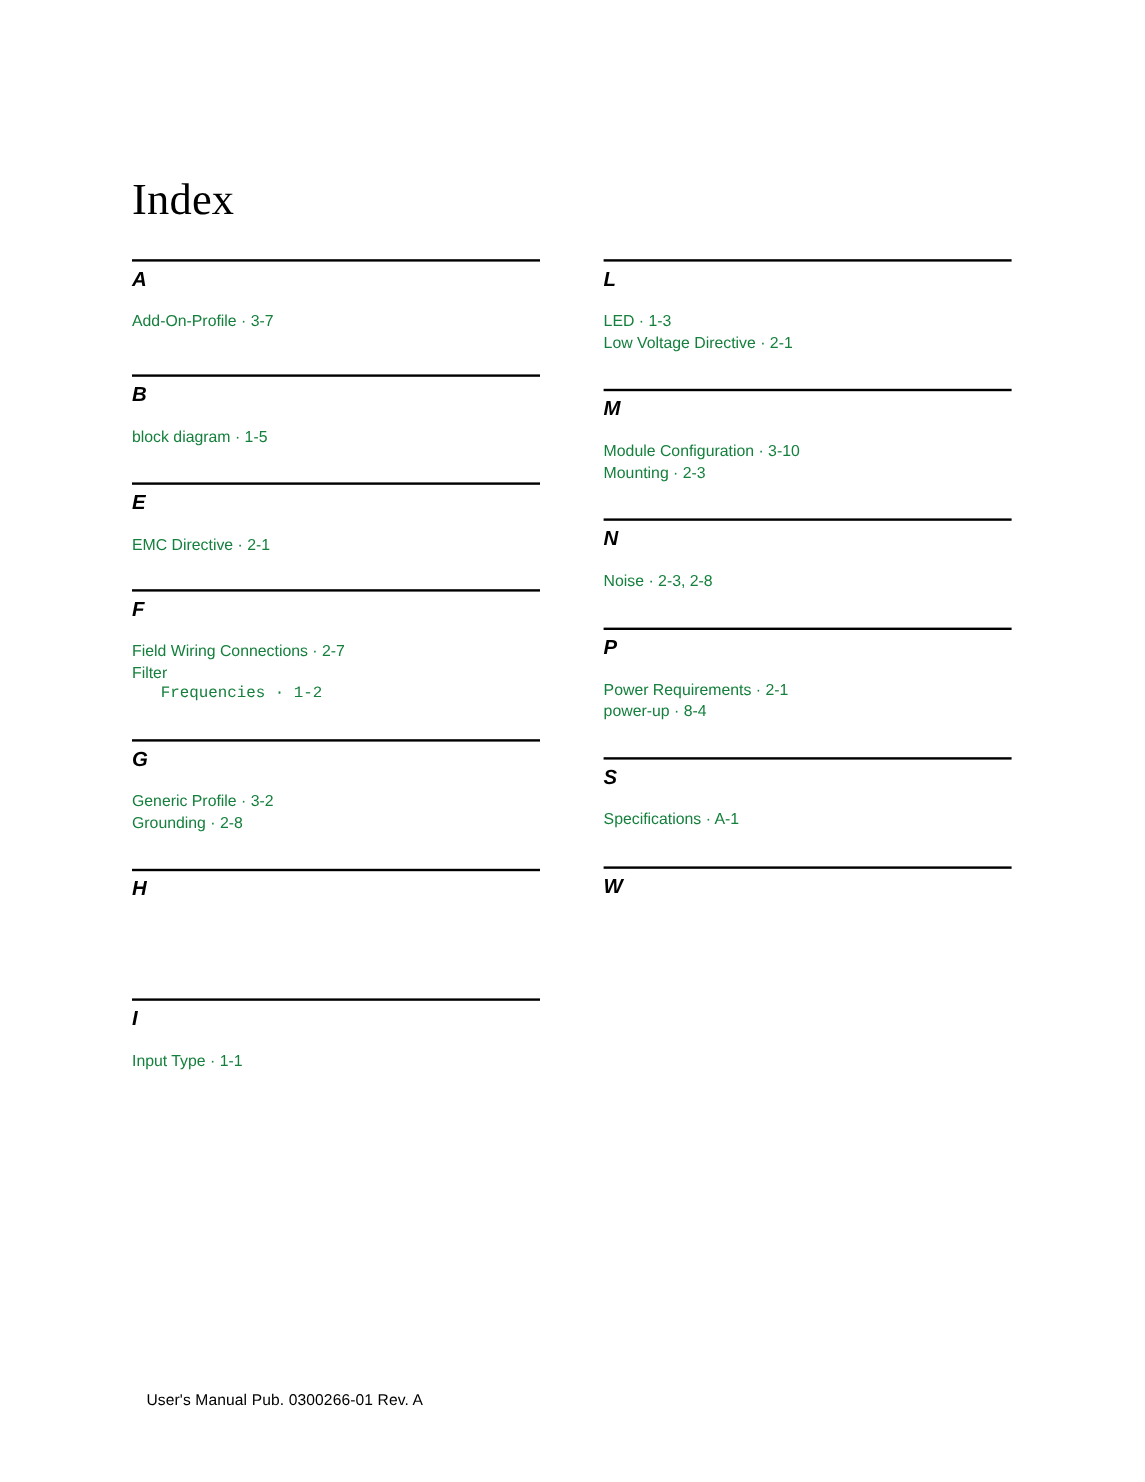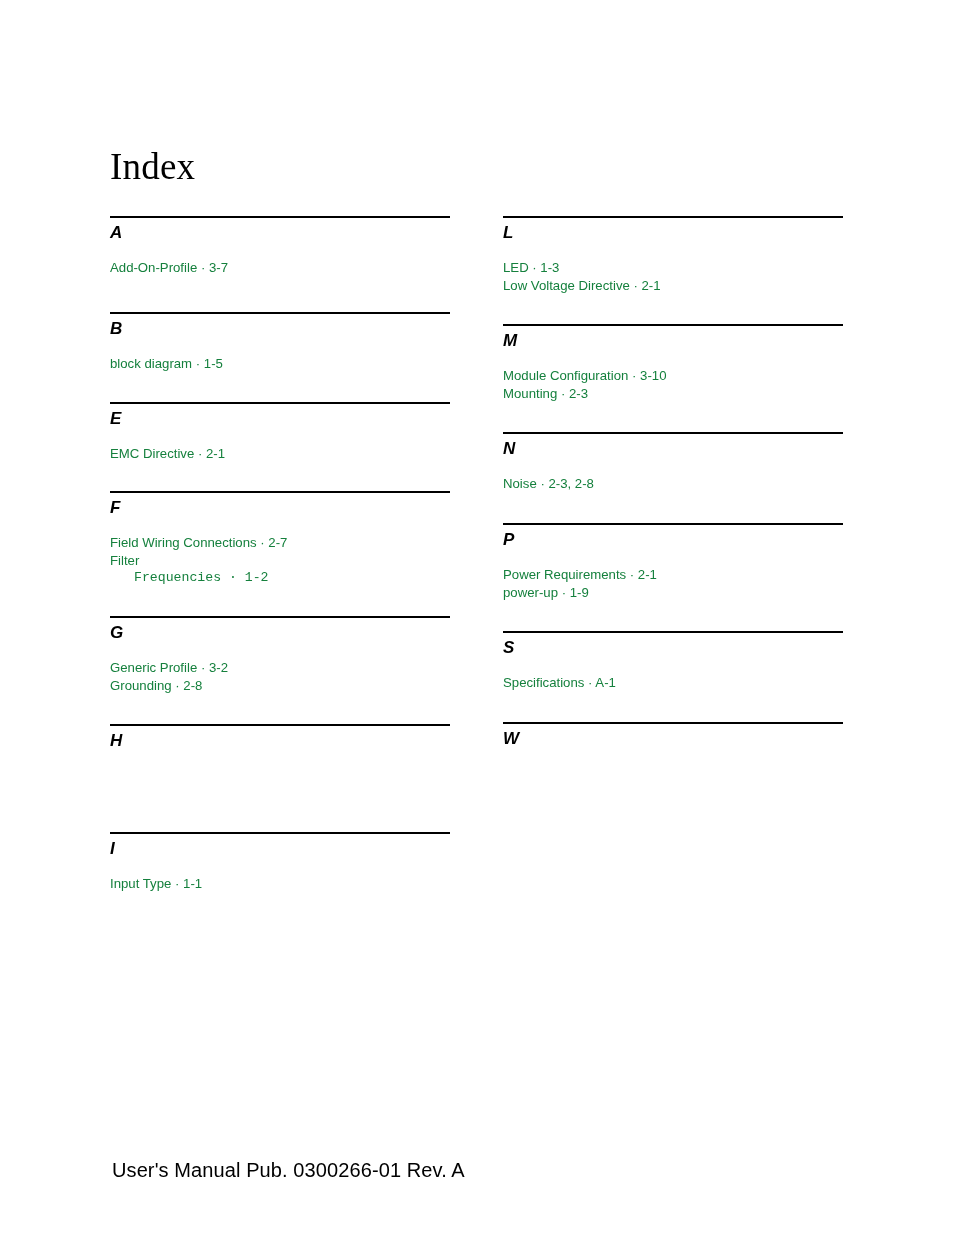--- a/index.html
+++ b/index.html
@@ -77,24 +77,24 @@
     white-space: nowrap;
   }
   .entry-sub {
     padding-left: 24px;
     font-family: Liberation Mono, monospace;
   }
 
   
   .page-footer {
     position: absolute;
-    left: 112px;
+    left: 122px;
     top: 1159px;
     font-family: "Liberation Sans", sans-serif;
-    font-size: 20px;
+    font-size: 13px;
     font-weight: 400;
     color: #000000;
     letter-spacing: 0.1px;
   }
 </style>
 </head>
 <body>
 
 <div class="page">
 
@@ -174,21 +174,21 @@
         <div class="section-letter">N</div>
         <ul class="entry-list">
           <li class="entry">Noise · 2-3, 2-8</li>
         </ul>
       </div>
       <div class="index-section" style="top: 523px;">
         <div class="section-rule"></div>
         <div class="section-letter">P</div>
         <ul class="entry-list">
           <li class="entry">Power Requirements · 2-1</li>
-          <li class="entry">power-up · 1-9</li>
+          <li class="entry">power-up · 8-4</li>
         </ul>
       </div>
       <div class="index-section" style="top: 631px;">
         <div class="section-rule"></div>
         <div class="section-letter">S</div>
         <ul class="entry-list">
           <li class="entry">Specifications · A-1</li>
         </ul>
       </div>
       <div class="index-section" style="top: 722px;">

